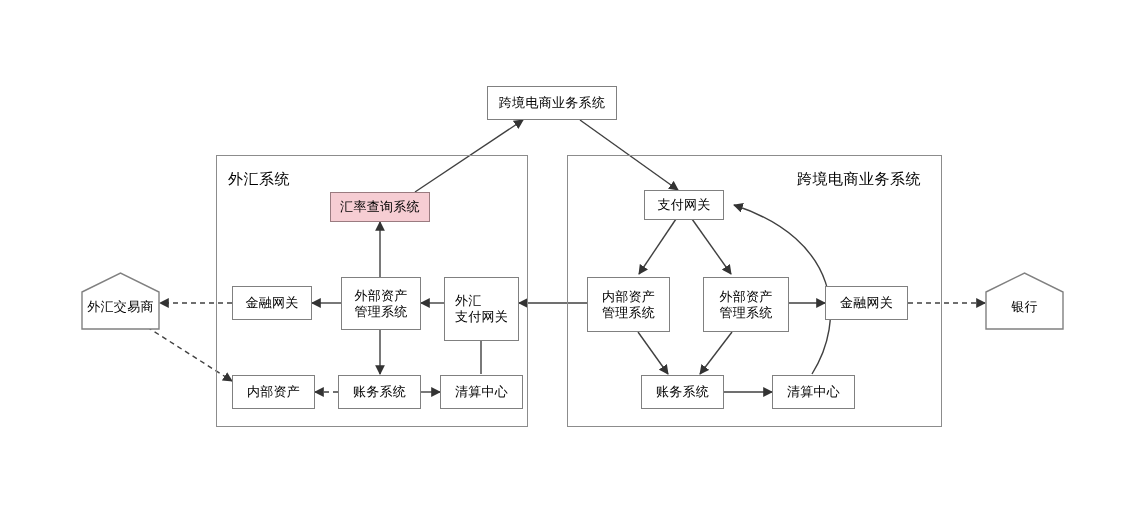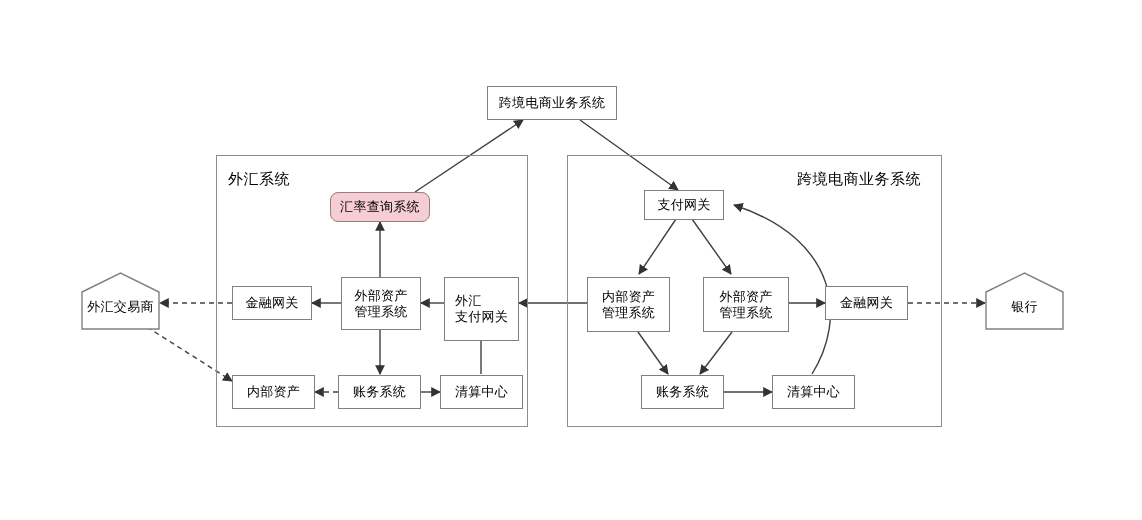--- a/index.html
+++ b/index.html
@@ -37,21 +37,20 @@
     text-align: left;
     font-size: 13px;
     line-height: 16px;
     letter-spacing: 0.3px;
     white-space: pre-line;
     z-index: 3;
   }
   .node.pink {
     background: #f6cdd3;
     border-color: #9a7b80;
-    border-radius: 8px;
   }
   .group {
     position: absolute;
     box-sizing: border-box;
     border: 1.4px solid #8c8c8c;
     background: transparent;
     z-index: 1;
   }
   .group-label {
     position: absolute;

